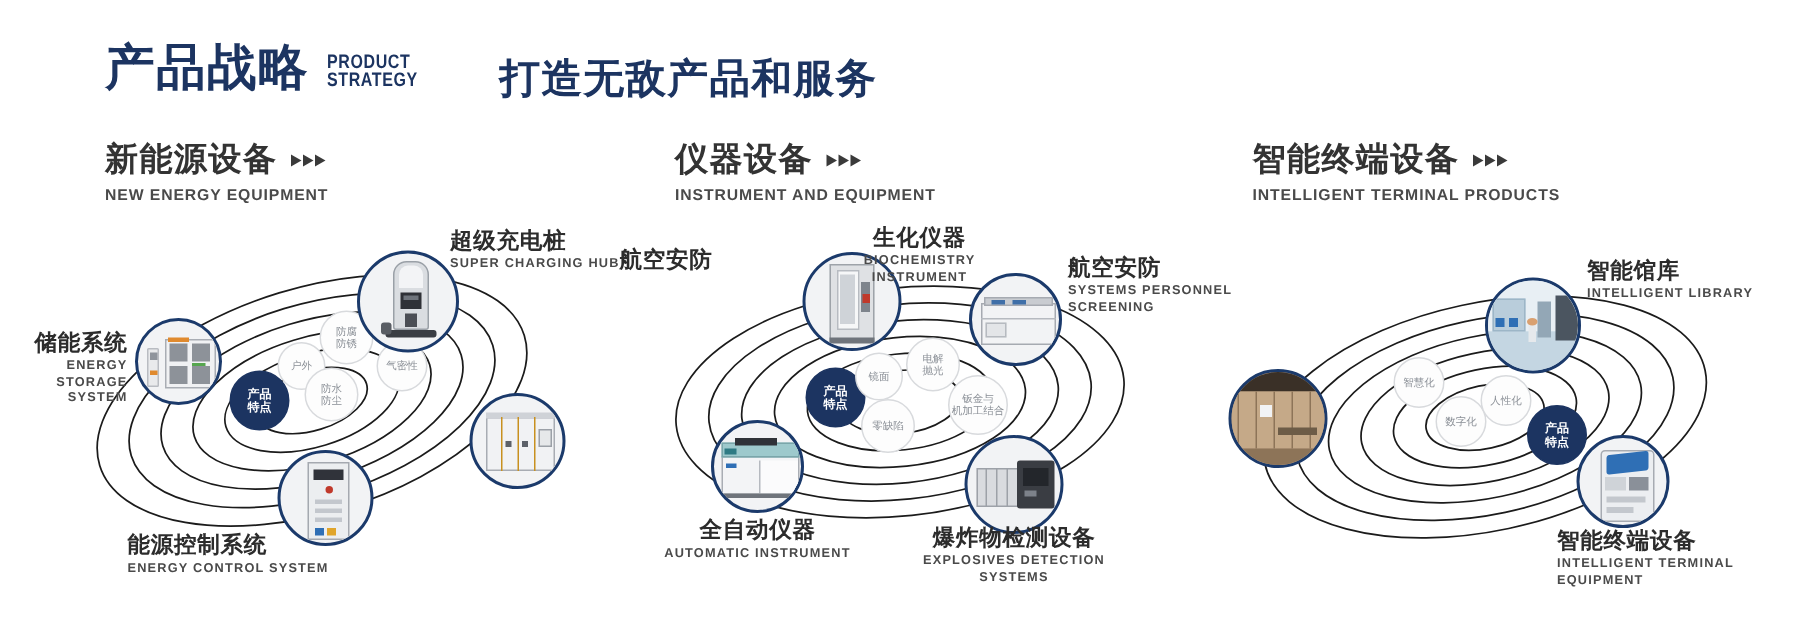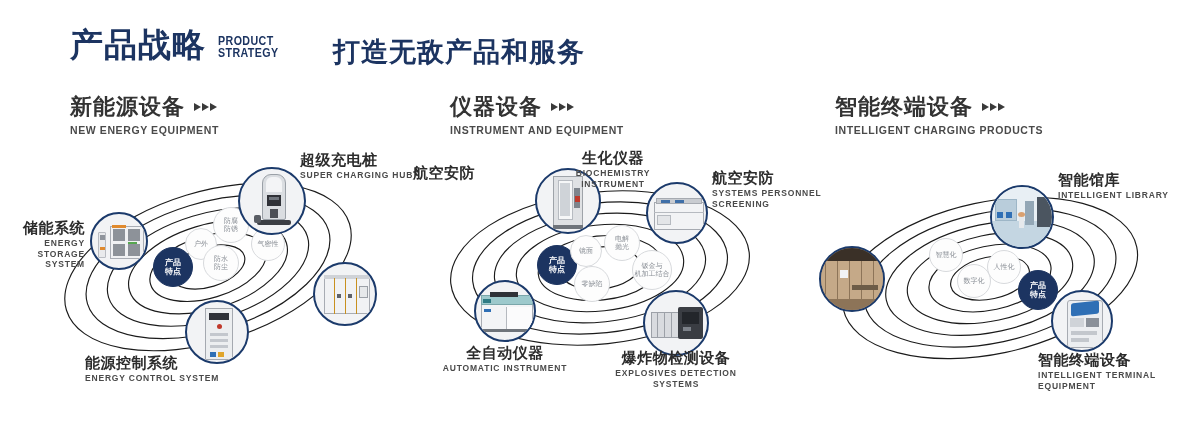--- a/index.html
+++ b/index.html
@@ -107,21 +107,21 @@
 
   <div class="sec" style="left:835px;top:96px;">
     <div class="sec-row">
       <div class="sec-cn">智能终端设备</div>
       <div class="chev">
           <i></i>
           <i></i>
           <i></i>
         </div>
     </div>
-    <div class="sec-en">INTELLIGENT CHARGING PRODUCTS</div>
+    <div class="sec-en">INTELLIGENT TERMINAL PRODUCTS</div>
   </div>
 
   <div class="cluster" style="left:0px;">
     <svg width="400" height="260" viewBox="0 0 400 260">
       <g fill="none" stroke="#1b1b1b" stroke-width="1.15">
         <ellipse cx="208" cy="117" rx="38" ry="20" transform="rotate(-17 208 117)"></ellipse>
         <ellipse cx="208" cy="117" rx="60" ry="31" transform="rotate(-17 208 117)"></ellipse>
         <ellipse cx="208" cy="117" rx="82" ry="42" transform="rotate(-17 208 117)"></ellipse>
         <ellipse cx="208" cy="117" rx="104" ry="53" transform="rotate(-17 208 117)"></ellipse>
         <ellipse cx="208" cy="117" rx="126" ry="64" transform="rotate(-17 208 117)"></ellipse>

